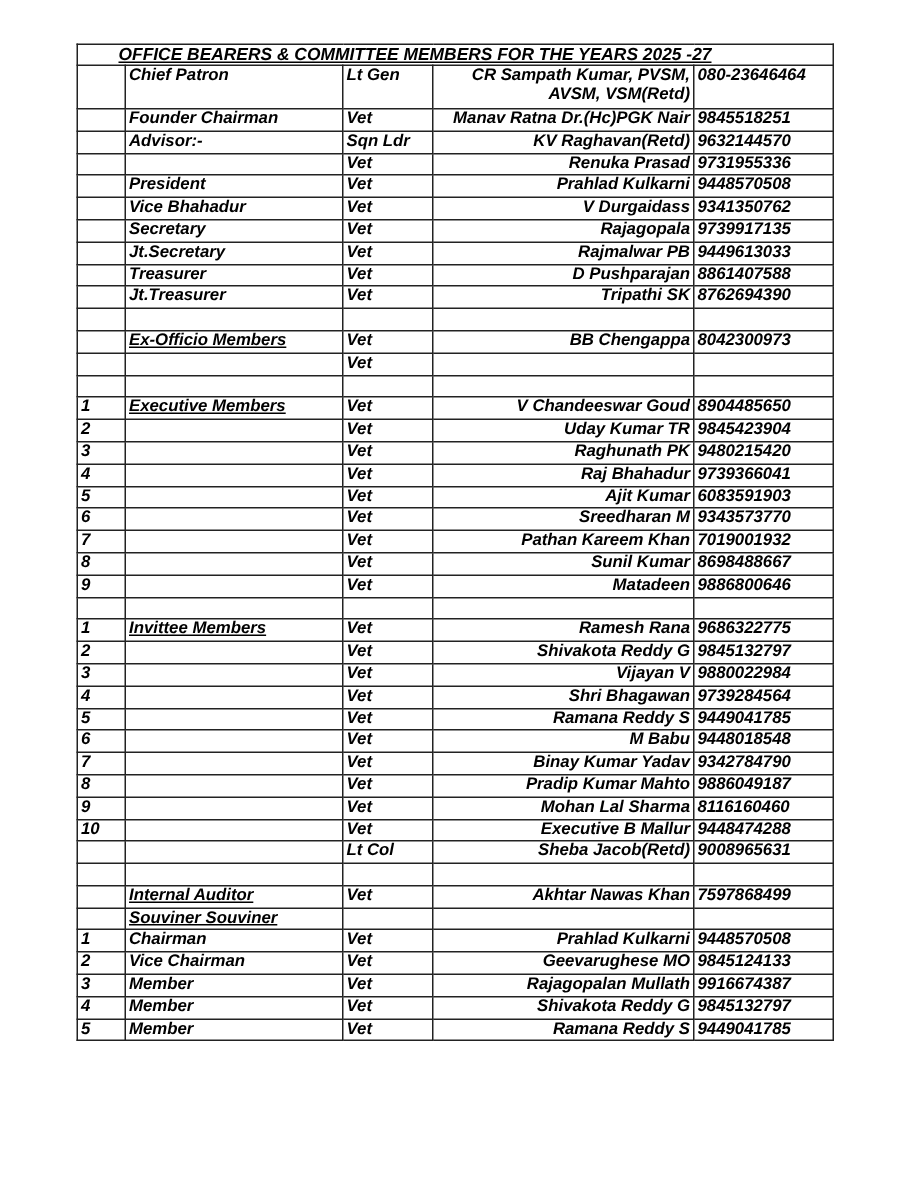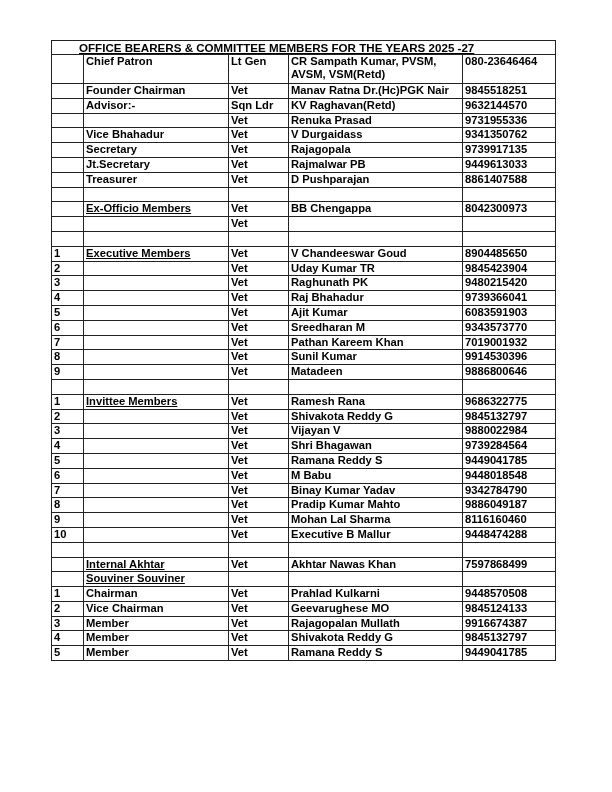--- a/index.html
+++ b/index.html
@@ -1,26 +1,26 @@
 <!DOCTYPE html>
 <html><head>
 <meta charset="utf-8">
 <style>
   html, body { margin: 0; padding: 0; background: #ffffff; }
   body { width: 612px; height: 792px; position: relative; overflow: hidden;
          font-family: "Liberation Sans", sans-serif; color: #000; }
-  #sheet { position: absolute; left: 51px; top: 40px; }
+  #sheet { position: absolute; left: 51px; top: 29px; font-style: italic; }
   table { border-collapse: collapse; table-layout: fixed; }
   td { border: 1px solid #222; padding: 0 2px; height: 13.8px; line-height: 13px;
        font-size: 11.2px; font-weight: bold; white-space: nowrap; overflow: hidden;
        vertical-align: top; }
   td.c0 { width: 27px; }
   td.c1 { width: 140px; }
   td.c2 { width: 55px; }
-  td.c3 { width: 169px; }
+  td.c3 { width: 169px; text-align: right; }
   td.c4 { width: 88px; margin-top: 23px; }
   td.title { font-size: 11.6px; padding-left: 27px; text-decoration: underline; height: 13px; border-bottom: 1px solid #222; }
   tr.tall td { height: 28px; }
   .u { text-decoration: underline; }
   .wrap { white-space: normal; }
 </style>
 </head>
 <body>
 
 <div id="sheet">
@@ -53,20 +53,27 @@
     </tr>
     <tr>
       <td class="c0"></td>
       <td class="c1"></td>
       <td class="c2">Vet</td>
       <td class="c3">Renuka Prasad</td>
       <td class="c4">9731955336</td>
     </tr>
     <tr>
       <td class="c0"></td>
+      <td class="c1">President</td>
+      <td class="c2">Vet</td>
+      <td class="c3">Prahlad Kulkarni</td>
+      <td class="c4">9448570508</td>
+    </tr>
+    <tr>
+      <td class="c0"></td>
       <td class="c1">Vice Bhahadur</td>
       <td class="c2">Vet</td>
       <td class="c3">V Durgaidass</td>
       <td class="c4">9341350762</td>
     </tr>
     <tr>
       <td class="c0"></td>
       <td class="c1">Secretary</td>
       <td class="c2">Vet</td>
       <td class="c3">Rajagopala</td>
@@ -80,20 +87,27 @@
       <td class="c4">9449613033</td>
     </tr>
     <tr>
       <td class="c0"></td>
       <td class="c1">Treasurer</td>
       <td class="c2">Vet</td>
       <td class="c3">D Pushparajan</td>
       <td class="c4">8861407588</td>
     </tr>
     <tr>
+      <td class="c0"></td>
+      <td class="c1">Jt.Treasurer</td>
+      <td class="c2">Vet</td>
+      <td class="c3">Tripathi SK</td>
+      <td class="c4">8762694390</td>
+    </tr>
+    <tr>
           <td class="c0"></td>
           <td class="c1"></td>
           <td class="c2"></td>
           <td class="c3"></td>
           <td class="c4"></td>
         </tr>
 
     <tr>
       <td class="c0"></td>
       <td class="c1"><span class="u">Ex-Officio Members</span></td>
@@ -163,21 +177,21 @@
           <td class="c1"></td>
       <td class="c2">Vet</td>
       <td class="c3">Pathan Kareem Khan</td>
       <td class="c4">7019001932</td>
     </tr>
     <tr>
       <td class="c0">8</td>
           <td class="c1"></td>
       <td class="c2">Vet</td>
       <td class="c3">Sunil Kumar</td>
-      <td class="c4">9914530396</td>
+      <td class="c4">8698488667</td>
     </tr>
     <tr>
       <td class="c0">9</td>
           <td class="c1"></td>
       <td class="c2">Vet</td>
       <td class="c3">Matadeen</td>
       <td class="c4">9886800646</td>
     </tr>
     <tr>
           <td class="c0"></td>
@@ -251,30 +265,37 @@
       <td class="c4">8116160460</td>
     </tr>
     <tr>
       <td class="c0">10</td>
           <td class="c1"></td>
       <td class="c2">Vet</td>
       <td class="c3">Executive B Mallur</td>
       <td class="c4">9448474288</td>
     </tr>
     <tr>
+      <td class="c0"></td>
+          <td class="c1"></td>
+      <td class="c2">Lt Col</td>
+      <td class="c3">Sheba Jacob(Retd)</td>
+      <td class="c4">9008965631</td>
+    </tr>
+    <tr>
           <td class="c0"></td>
           <td class="c1"></td>
           <td class="c2"></td>
           <td class="c3"></td>
           <td class="c4"></td>
         </tr>
 
     <tr>
       <td class="c0"></td>
-      <td class="c1"><span class="u">Internal Akhtar</span></td>
+      <td class="c1"><span class="u">Internal Auditor</span></td>
       <td class="c2">Vet</td>
       <td class="c3">Akhtar Nawas Khan</td>
       <td class="c4">7597868499</td>
     </tr>
     <tr>
       <td class="c0"></td>
       <td class="c1"><span class="u">Souviner Souviner</span></td>
       <td class="c2"></td>
           <td class="c3"></td>
           <td class="c4"></td>

